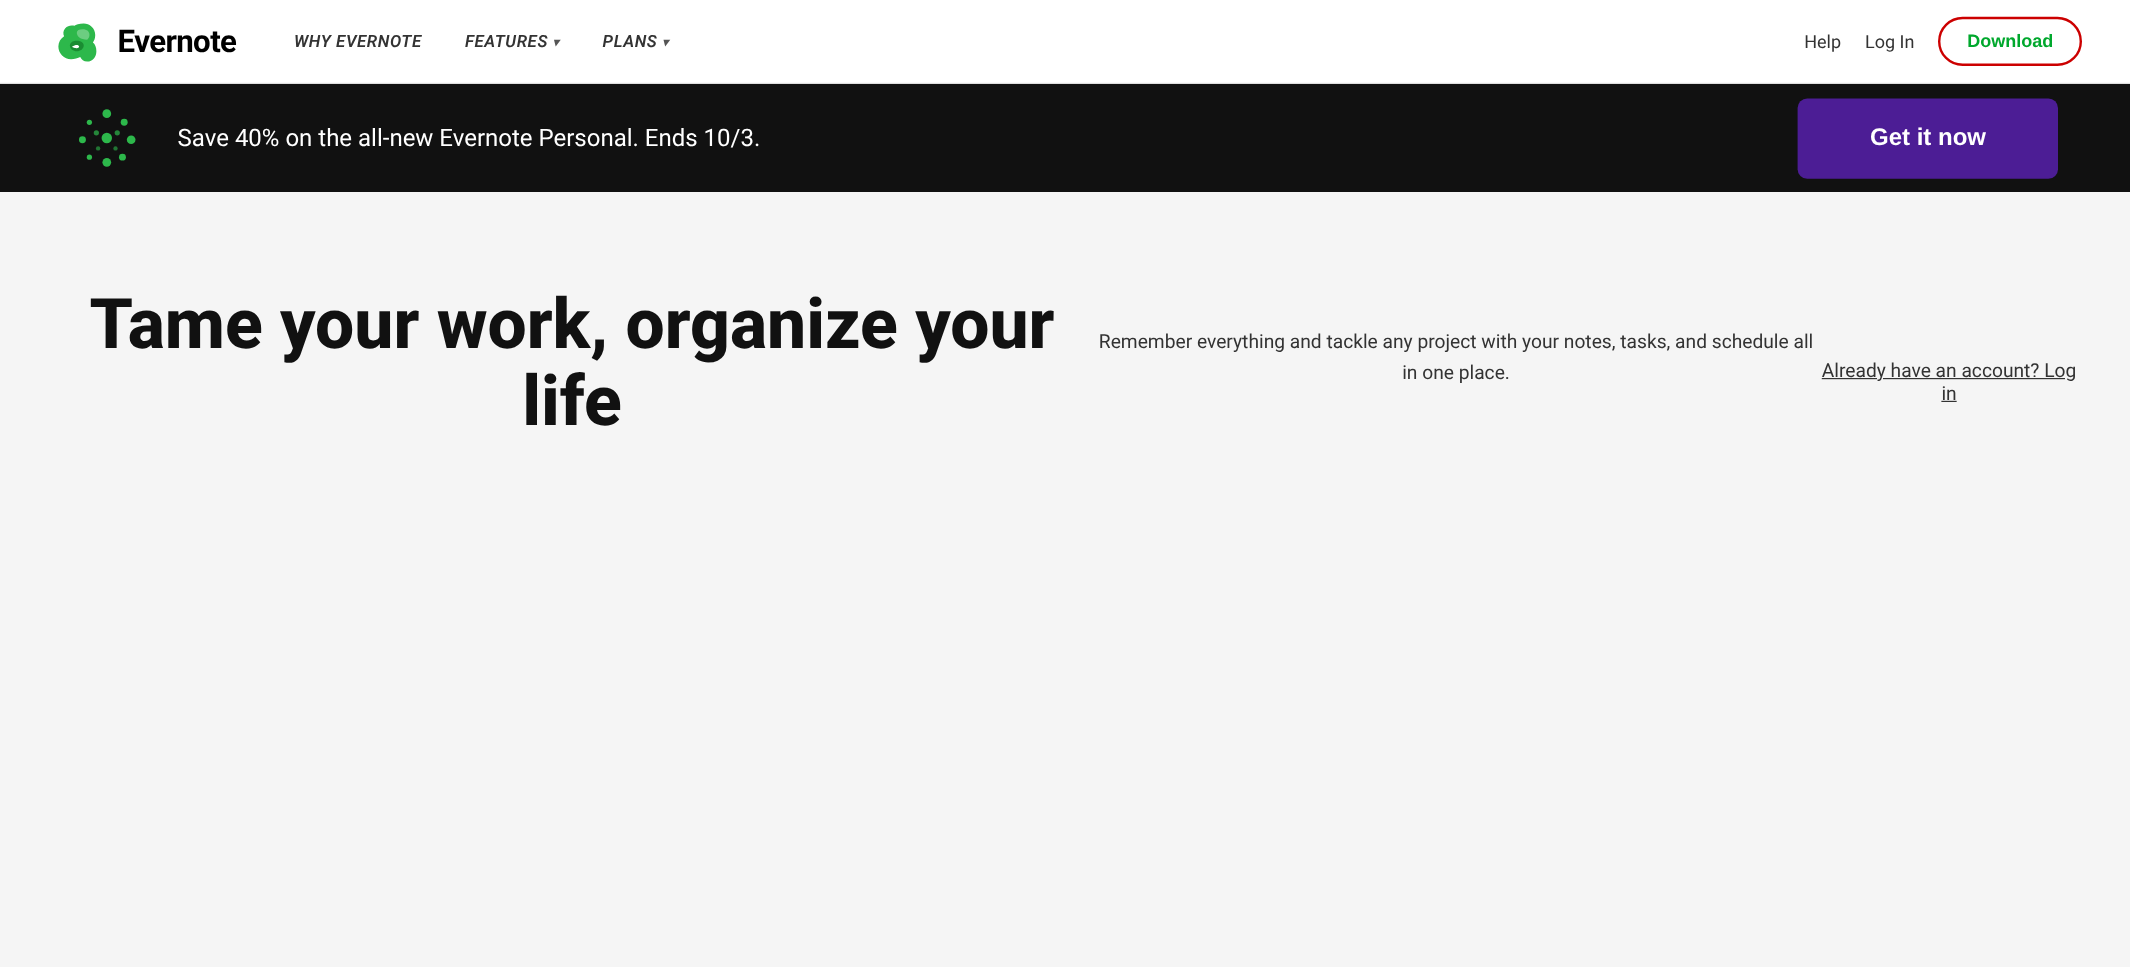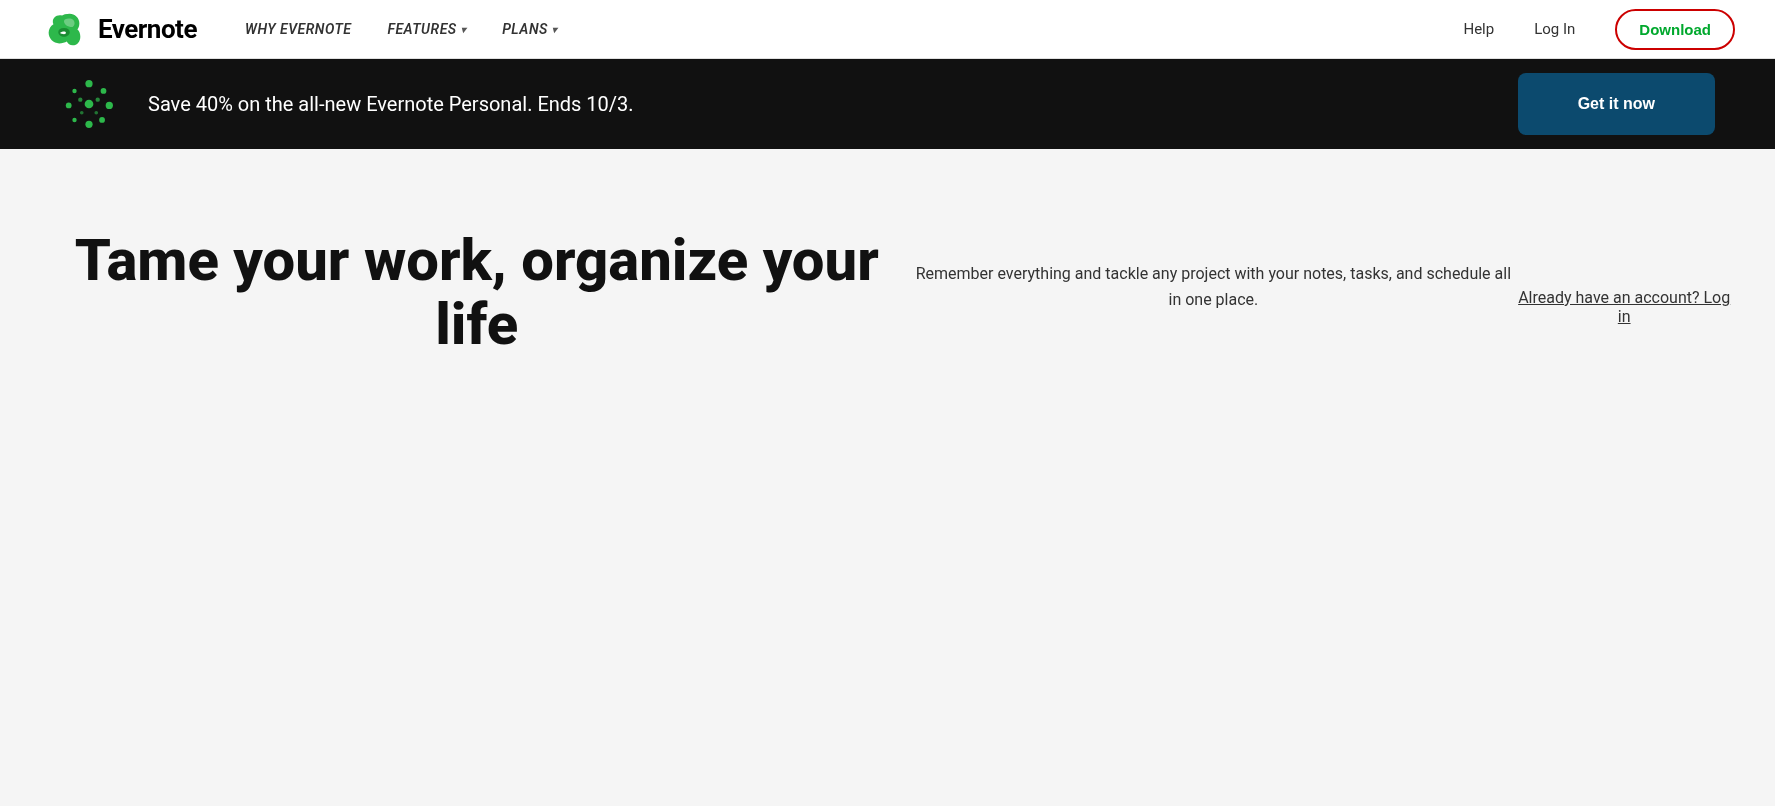--- a/index.html
+++ b/index.html
@@ -12,21 +12,21 @@
       font-family: -apple-system, BlinkMacSystemFont, 'Segoe UI', Roboto, Helvetica, Arial, sans-serif;
       background: #f5f5f5;
       width: 1775px;
       min-height: 806px;
     }
 
     
     .navbar {
       background: #ffffff;
       border-bottom: 1px solid #e0e0e0;
-      height: 59px;
+      height: 70px;
       display: flex;
       align-items: center;
       padding: 0 40px;
       justify-content: space-between;
     }
 
     .navbar-left {
       display: flex;
       align-items: center;
       gap: 48px;
@@ -67,21 +67,21 @@
     }
 
     .chevron {
       font-size: 10px;
       color: #555;
     }
 
     .navbar-right {
       display: flex;
       align-items: center;
-      gap: 40px;
+      gap: 20px;
     }
 
     .nav-help,
     .nav-login {
       font-size: 15px;
       color: #333;
       cursor: pointer;
       text-decoration: none;
     }
 
@@ -114,23 +114,23 @@
       gap: 30px;
     }
 
     .promo-text {
       font-size: 20px;
       color: #ffffff;
       font-weight: 400;
     }
 
     .get-it-now-btn {
-      background: #0c4a6e;
+      background: #4c1d95;
       color: #ffffff;
-      font-size: 16px;
+      font-size: 20px;
       font-weight: 700;
       border: none;
       border-radius: 8px;
       padding: 22px 60px;
       cursor: pointer;
       white-space: nowrap;
     }
 
     
     .hero {

